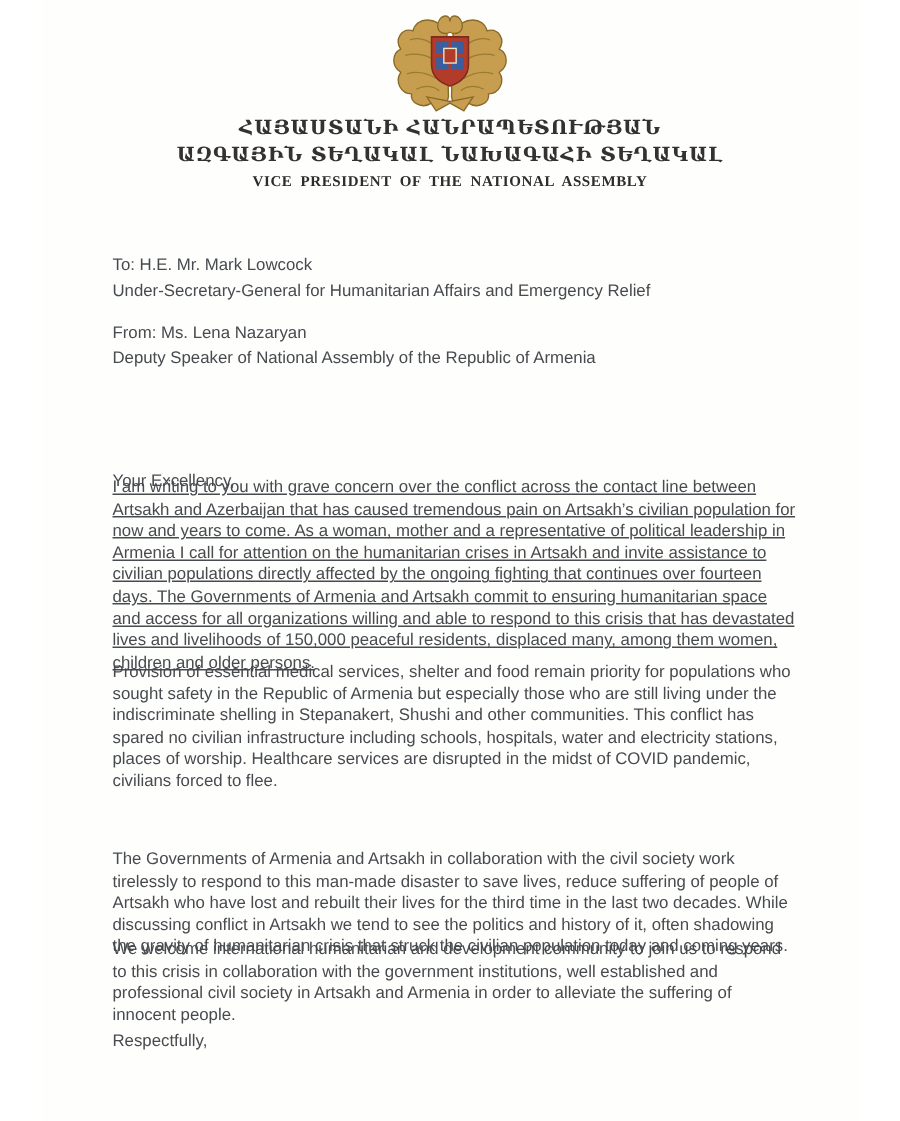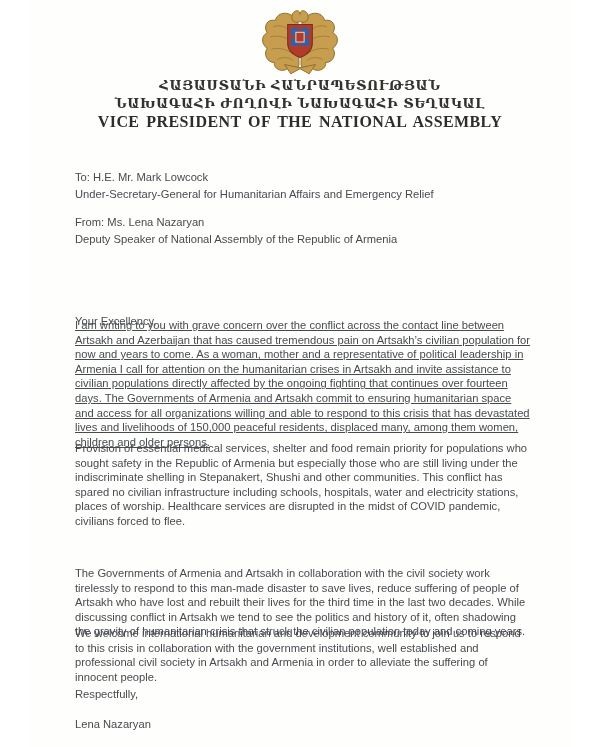--- a/index.html
+++ b/index.html
@@ -27,21 +27,21 @@
     font-family:"DejaVu Serif","DejaVu Sans",serif;
     font-weight:bold;
     font-size:13px;
     letter-spacing:0.6px;
     line-height:18px;
     white-space:nowrap;
   }
   .english-line{
     font-family:"Liberation Serif","DejaVu Serif",serif;
     font-weight:bold;
-    font-size:16px;
+    font-size:10px;
     letter-spacing:0.4px;
     word-spacing:2.5px;
     line-height:17.5px;
     color:#2f2d2b;
     white-space:nowrap;
   }
   
   .block{
     position:absolute;left:47px;right:40px;
     color:#474a4e;
@@ -89,21 +89,21 @@
       <rect x="29" y="21" width="8" height="8" fill="#3c5d9e" stroke="none"></rect>
       <rect x="39" y="21" width="8" height="8" fill="#3c5d9e" stroke="none"></rect>
       <rect x="29" y="31" width="8" height="8" fill="#3c5d9e" stroke="none"></rect>
       <rect x="39" y="31" width="8" height="8" fill="#3c5d9e" stroke="none"></rect>
       <rect x="34" y="25.5" width="8" height="9.5" fill="#b23b2a" stroke="#efe3c8" stroke-width="0.9"></rect>
     </g>
   </svg>
 
   <div class="letterhead">
     <div class="armenian-line">ՀԱՅԱՍՏԱՆԻ ՀԱՆՐԱՊԵՏՈՒԹՅԱՆ</div>
-    <div class="armenian-line">ՆԱԽԱԳԱՀԻ ԺՈՂՈՎԻ ՆԱԽԱԳԱՀԻ ՏԵՂԱԿԱԼ</div>
+    <div class="armenian-line">ԱԶԳԱՅԻՆ ՏԵՂԱԿԱԼ ՆԱԽԱԳԱՀԻ ՏԵՂԱԿԱԼ</div>
     <div class="english-line">VICE PRESIDENT OF THE NATIONAL ASSEMBLY</div>
   </div>
 
   <div class="block to-block">
     <div>To: H.E. Mr. Mark Lowcock</div>
     <div>Under-Secretary-General for Humanitarian Affairs and Emergency Relief</div>
   </div>
 
   <div class="block from-block">
     <div>From: Ms. Lena Nazaryan</div>
@@ -112,15 +112,14 @@
 
 
   <div class="block salutation">Your Excellency,</div>
 
   <div class="block para p1">I am writing to you with grave concern over the conflict across the contact line between Artsakh and Azerbaijan that has caused tremendous pain on Artsakh’s civilian population for now and years to come. As a woman, mother and a representative of political leadership in Armenia I call for attention on the humanitarian crises in Artsakh and invite assistance to civilian populations directly affected by the ongoing fighting that continues over fourteen days. The Governments of Armenia and Artsakh commit to ensuring humanitarian space and access for all organizations willing and able to respond to this crisis that has devastated lives and livelihoods of 150,000 peaceful residents, displaced many, among them women, children and older persons.</div>
   <div class="block para p2">Provision of essential medical services, shelter and food remain priority for populations who sought safety in the Republic of Armenia but especially those who are still living under the indiscriminate shelling in Stepanakert, Shushi and other communities. This conflict has spared no civilian infrastructure including schools, hospitals, water and electricity stations, places of worship. Healthcare services are disrupted in the midst of COVID pandemic, civilians forced to flee.</div>
   <div class="block para p3">The Governments of Armenia and Artsakh in collaboration with the civil society work tirelessly to respond to this man-made disaster to save lives, reduce suffering of people of Artsakh who have lost and rebuilt their lives for the third time in the last two decades. While discussing conflict in Artsakh we tend to see the politics and history of it, often shadowing the gravity of humanitarian crisis that struck the civilian population today and coming years.</div>
   <div class="block para p4">We welcome international humanitarian and development community to join us to respond to this crisis in collaboration with the government institutions, well established and professional civil society in Artsakh and Armenia in order to alleviate the suffering of innocent people.</div>
 
   <div class="block valediction">Respectfully,</div>
-  <div class="block signature">Lena Nazaryan</div>
 
 </div>
 
 </body></html>

